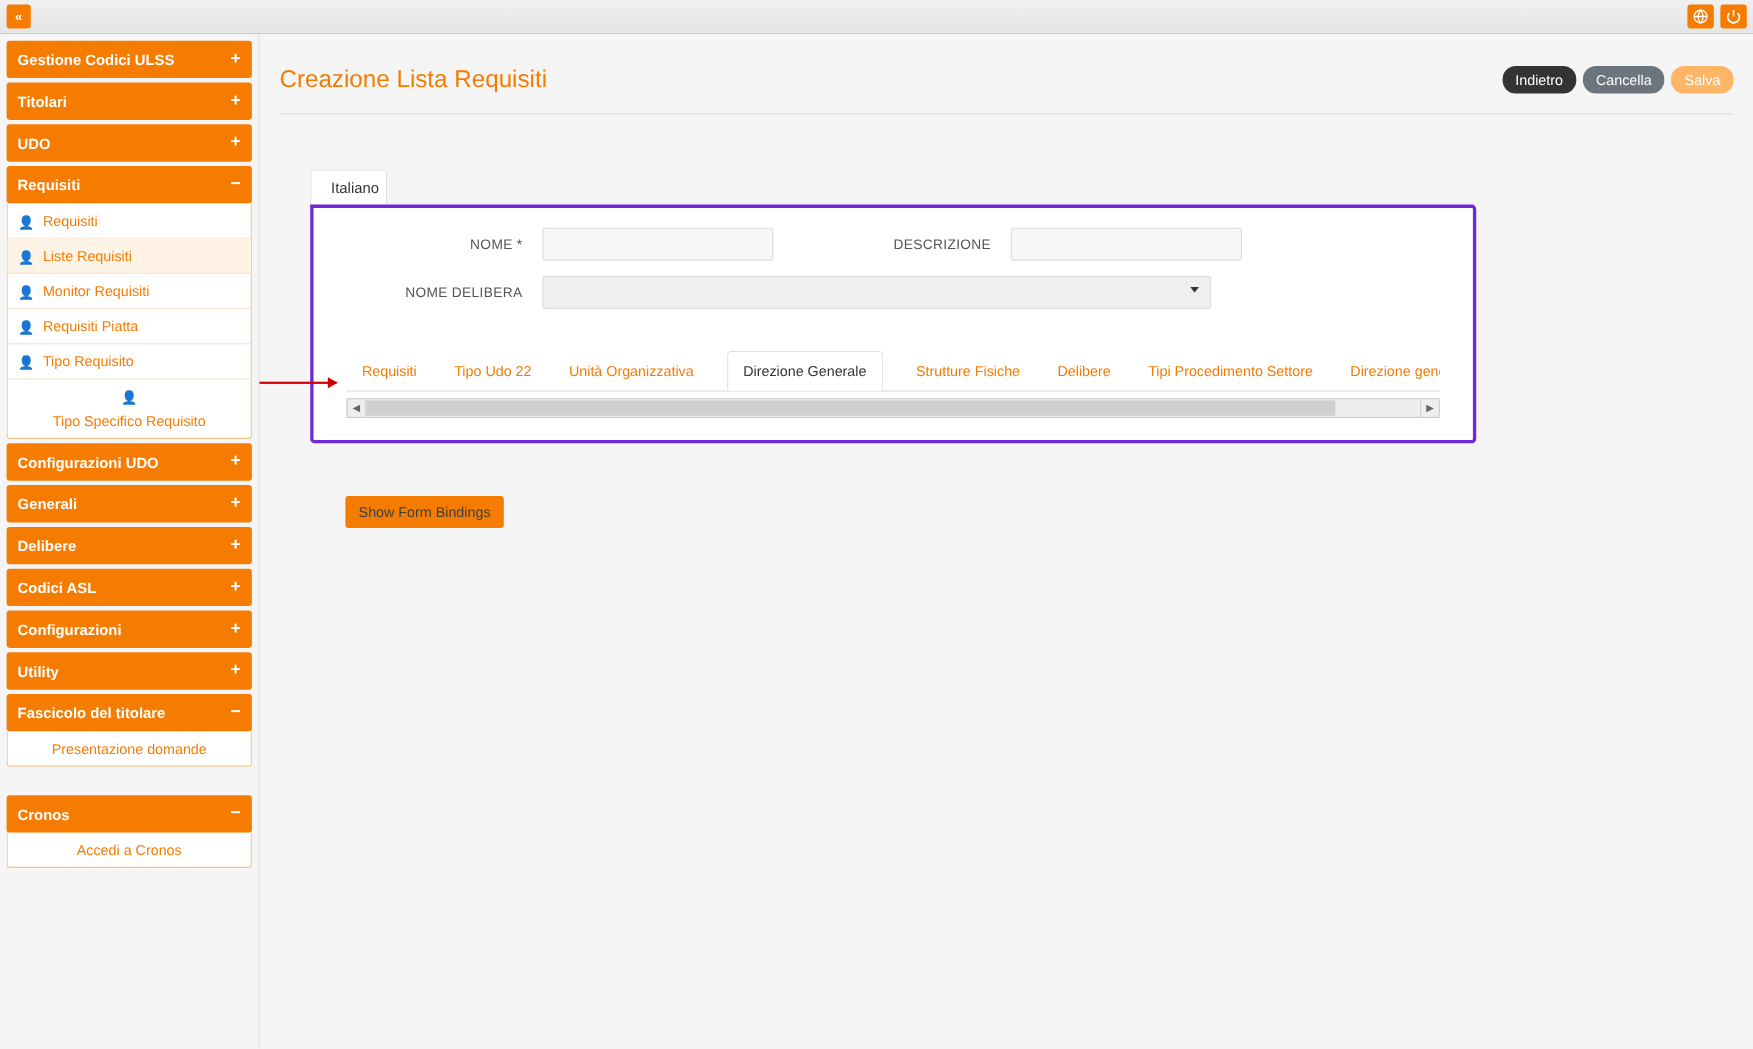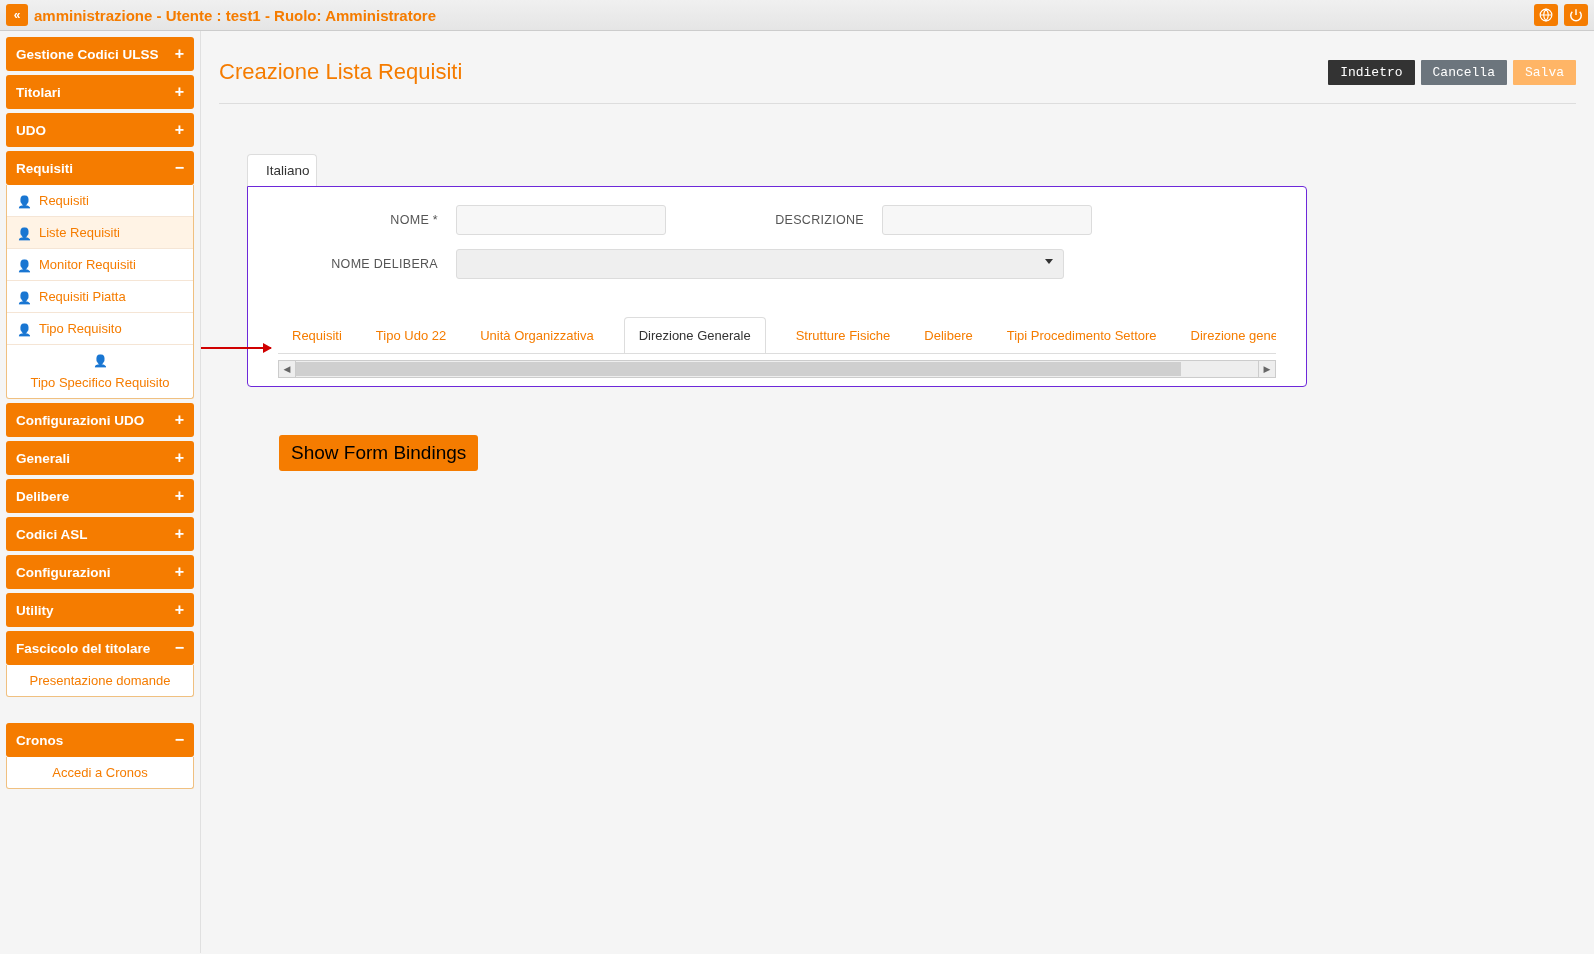--- a/index.html
+++ b/index.html
@@ -8,47 +8,47 @@
   
   .header { background: linear-gradient(#f0f0f0,#e5e5e5); border-bottom: 1px solid #ccc; padding: 4px 6px; display:flex; align-items:center; justify-content:space-between; }
   .header-left { display:flex; align-items:center; gap:6px; }
   .collapse-btn { background:#f57c00; color:#fff; width:22px; height:22px; border-radius:3px; display:flex; align-items:center; justify-content:center; font-size:12px; font-weight:bold; cursor:pointer; }
   .header-title { color:#f57c00; font-weight:bold; font-size:15px; }
   .header-right { display:flex; gap:6px; }
   .hdr-btn { background:#f57c00; color:#fff; width:24px; height:22px; border-radius:3px; display:flex; align-items:center; justify-content:center; cursor:pointer; font-size:13px; }
 
   
   .layout { display:flex; height: calc(954px - 32px); }
-  .sidebar-wrap { width:201px; background:#f5f5f5; border-right:1px solid #e0e0e0; overflow-y:auto; padding:6px; position:relative; }
+  .sidebar-wrap { width:236px; background:#f5f5f5; border-right:1px solid #e0e0e0; overflow-y:auto; padding:6px; position:relative; }
   .sidebar-wrap::-webkit-scrollbar { width:10px; }
   .sidebar-wrap::-webkit-scrollbar-thumb { background:#ccc; border-radius:5px; }
 
   .menu-item { background:#f57c00; color:#fff; font-weight:bold; padding:8px 10px; border-radius:3px; margin-bottom:4px; display:flex; justify-content:space-between; align-items:center; cursor:pointer; font-size:13.5px; }
   .menu-item .plus { font-size:16px; font-weight:bold; }
   .submenu { background:#fff; border:1px solid #f0c080; border-top:none; margin-top:-4px; margin-bottom:4px; border-radius:0 0 3px 3px; }
   .submenu-item { padding:8px 10px; color:#f57c00; display:flex; align-items:center; gap:8px; cursor:pointer; font-size:13px; border-bottom:1px solid #f5e5d5; }
   .submenu-item:last-child { border-bottom:none;flex-direction:column; }
   .submenu-item.active { background:#fff3e5; }
   .sub-icon { width:14px; height:14px; display:inline-block; }
 
   .section-title { color:#555; font-size:17px; padding:14px 6px; }
 
   
   .main { flex:1; padding:28px 18px 18px 18px; overflow:auto; background:#f5f5f5; }
   .page-title { color:#f57c00; font-size:22px; font-weight:500; }
   .action-bar { float:right; display:flex; gap:6px; }
-  .btn { padding:5px 12px; border-radius:1px; border:none; color:#fff; font-size:13px; cursor:pointer;font-family:Liberation Mono, monospace; }
+  .btn { padding:5px 12px; border-radius:12px; border:none; color:#fff; font-size:13px; cursor:pointer; }
   .btn-dark { background:#333; }
   .btn-gray { background:#6c757d; }
   .btn-orange { background:#ffb566; }
   .title-row { display:flex; justify-content:space-between; align-items:flex-end; border-bottom:1px solid #ddd; padding-bottom:18px; margin-bottom:50px; }
 
   .card-wrap { margin-left:28px; width:1060px; position:relative; }
   .tab-header-top { background:#fff; border:1px solid #ddd; border-bottom:none; border-radius:4px 4px 0 0; padding:8px 18px; width:70px; font-size:13.5px; color:#333; }
-  .card { background:#fff; border:1px solid #6d28d9; border-radius:0 4px 4px 4px; padding:18px 30px 8px 30px; }
+  .card { background:#fff; border:3px solid #6d28d9; border-radius:0 4px 4px 4px; padding:18px 30px 20px 30px; }
 
   .form-row { display:flex; align-items:center; gap:18px; margin-bottom:14px; }
   .form-label { text-align:right; font-size:12.5px; color:#555; letter-spacing:0.3px; }
   .lbl-w1 { width:160px; }
   .lbl-w2 { width:290px; text-align:right; }
   .text-input { background:#f7f7f7; border:1px solid #dcdcdc; border-radius:3px; padding:6px 8px; height:30px; width:210px; }
   .select-input { background:#efefef; border:1px solid #dcdcdc; border-radius:3px; height:30px; width:100%; position:relative; }
   .select-input .caret { position:absolute; right:10px; top:9px; width:0; height:0; border-left:4px solid transparent; border-right:4px solid transparent; border-top:5px solid #333; }
   .select-w-full { width:608px; }
   .select-w-sm { width:224px; }
@@ -66,32 +66,31 @@
   .add-btn { background:#8c8c8c; color:#fff; border:none; border-radius:3px; padding:7px 12px; font-size:13px; cursor:pointer; margin-left:auto; }
 
   .arrow-annot { position:absolute; left:-86px; top:193px; width:110px; height:2px; background:#d00000; }
   .arrow-annot::after { content:""; position:absolute; right:-1px; top:-4px; width:0; height:0; border-top:5px solid transparent; border-bottom:5px solid transparent; border-left:9px solid #d00000; }
 
   .hscroll { margin-top:6px; height:18px; display:flex; align-items:center; }
   .hscroll-arrow { width:18px; height:18px; background:#eee; border:1px solid #ccc; display:flex; align-items:center; justify-content:center; font-size:9px; color:#666; }
   .hscroll-track { flex:1; background:#eee; height:18px; border-top:1px solid #ccc; border-bottom:1px solid #ccc; position:relative; }
   .hscroll-thumb { position:absolute; left:0; top:1px; height:14px; width:92%; background:#cfcfcf; }
 
-  .show-bindings-btn { margin-top:48px; background:#f57c00; color:#000000; border:none; border-radius:3px; padding:7px 12px; font-size:19px; cursor:pointer; margin-left:60px; }
+  .show-bindings-btn { margin-top:48px; background:#f57c00; color:#404040; border:none; border-radius:3px; padding:7px 12px; font-size:13px; cursor:pointer; margin-left:60px; }
 
   
   .pg-icon::before { content:"\1F464"; color:#f57c00; font-size:12px; }
 </style>
 </head>
 <body>
 
 <div class="header">
   <div class="header-left">
     <div class="collapse-btn">«</div>
-    <div class="header-title">amministrazione - Utente : test1 - Ruolo: Amministratore</div>
   </div>
   <div class="header-right">
     <div class="hdr-btn">
       <svg width="14" height="14" viewBox="0 0 24 24" fill="none" stroke="#fff" stroke-width="2">
           <circle cx="12" cy="12" r="10"></circle>
           <path d="M2 12h20M12 2c2.5 3 4 7 4 10s-1.5 7-4 10c-2.5-3-4-7-4-10s1.5-7 4-10z"></path>
         </svg>
     </div>
     <div class="hdr-btn">
       <svg width="14" height="14" viewBox="0 0 24 24" fill="none" stroke="#fff" stroke-width="2.5">

